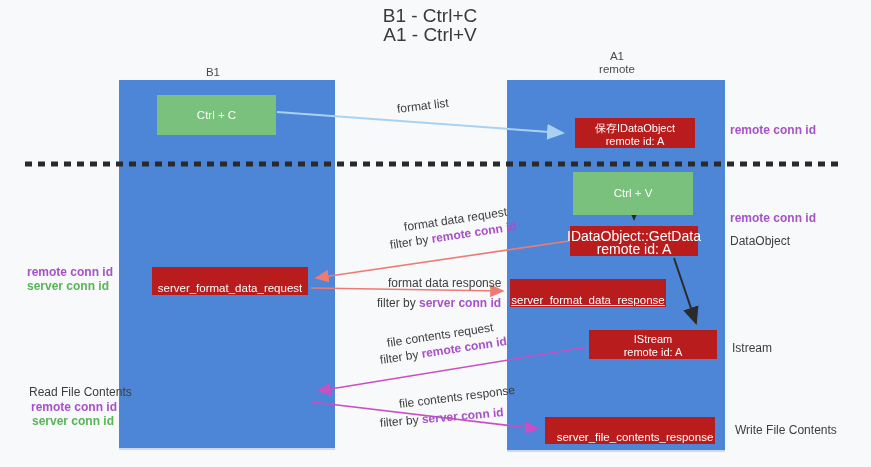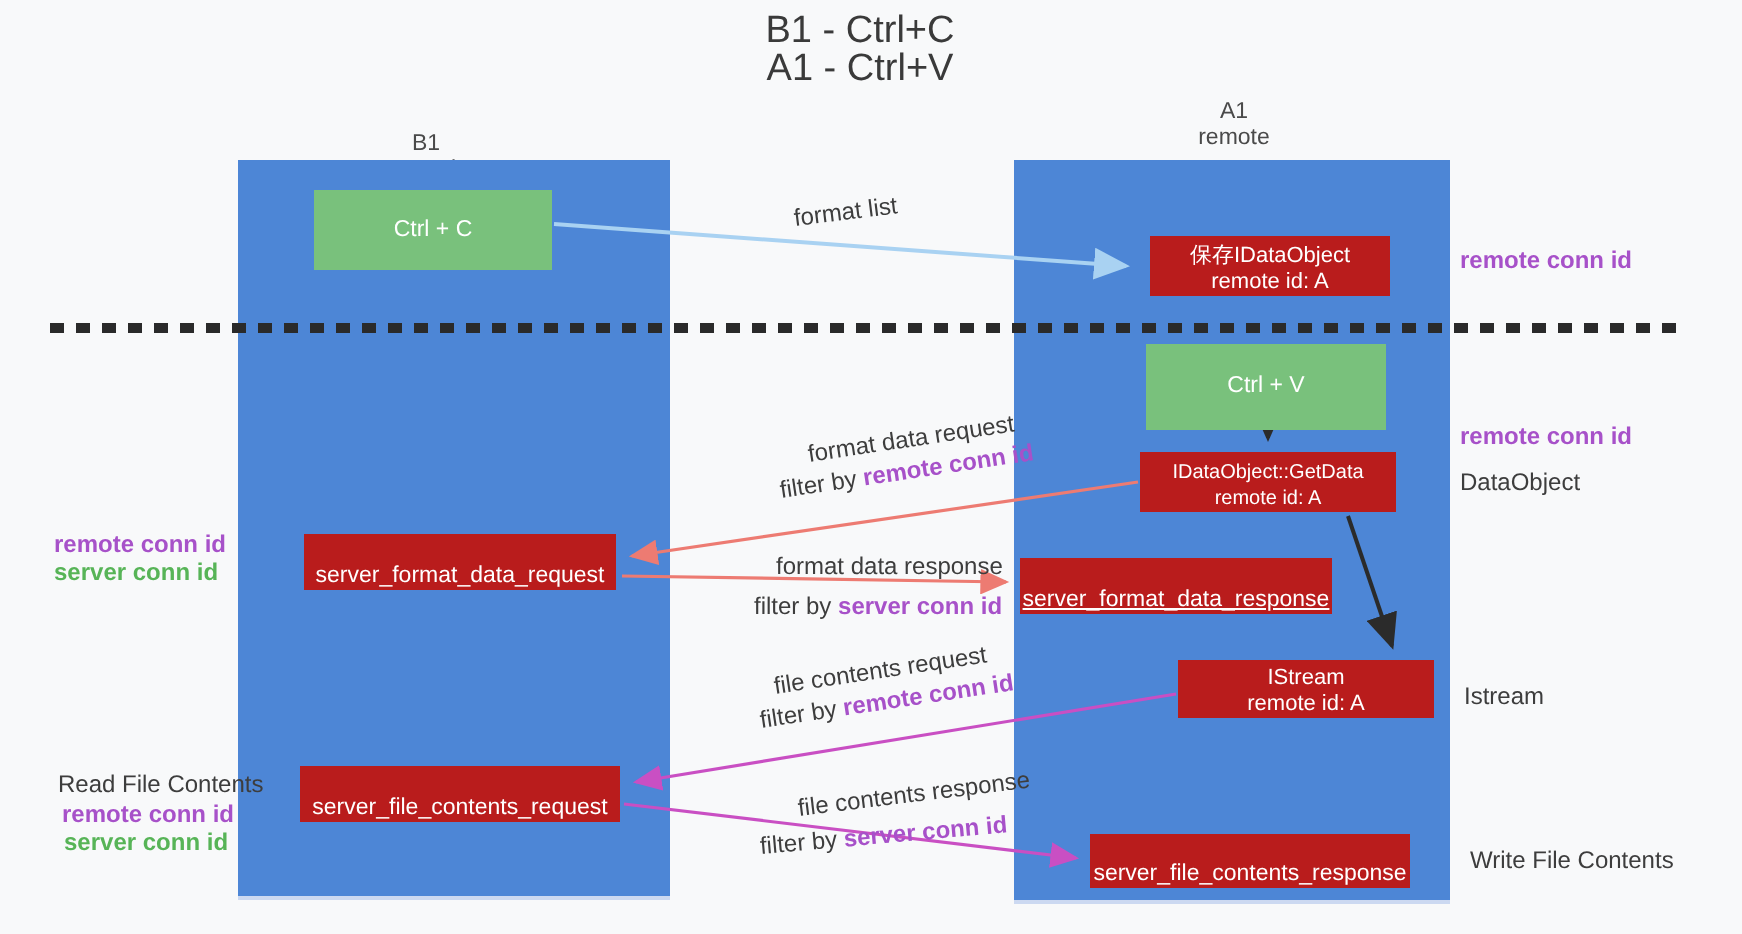--- a/index.html
+++ b/index.html
@@ -88,43 +88,40 @@
 
   <div class="node orange" style="left:575px; top:118px; width:120px; height:30px; font-size:11px;">
     <div>保存IDataObject</div>
     <div>remote id: A</div>
   </div>
 
   <div class="node green" style="left:573px; top:172px; width:120px; height:43px;">
     <div>Ctrl + V</div>
   </div>
 
-  <div class="node orange" style="left:570px; top:226px; width:128px; height:30px; font-size:10px;">
+  <div class="node orange" style="left:570px; top:226px; width:128px; height:30px; font-size:14px;">
     <div>IDataObject::GetData</div>
     <div>remote id: A</div>
   </div>
 
   <div class="node orange" style="left:152px; top:267px; width:156px; height:28px;">
     <div>server_format_data_request</div>
   </div>
 
   <div class="node orange" style="left:510px; top:279px; width:156px; height:28px;text-decoration:underline;">
     <div>server_format_data_response</div>
   </div>
 
   <div class="node orange" style="left:589px; top:330px; width:128px; height:29px; font-size:11px;">
     <div>IStream</div>
     <div>remote id: A</div>
   </div>
 
-  <div class="node orange" style="left:150px; top:383px; width:160px; height:28px;">
-    <div>server_file_contents_request</div>
-  </div>
 
-  <div class="node orange" style="left:545px; top:417px; width:160px; height:27px;">
+  <div class="node orange" style="left:545px; top:417px; width:160px; height:27px;padding-left:10px;">
     <div>server_file_contents_response</div>
   </div>
 
   <div class="lbl rot7" style="left:397px; top:102px;">
     <span>format list</span>
   </div>
 
   <div class="lbl rot85" style="left:404px; top:220px;">
     <span>format data request</span>
   </div>

